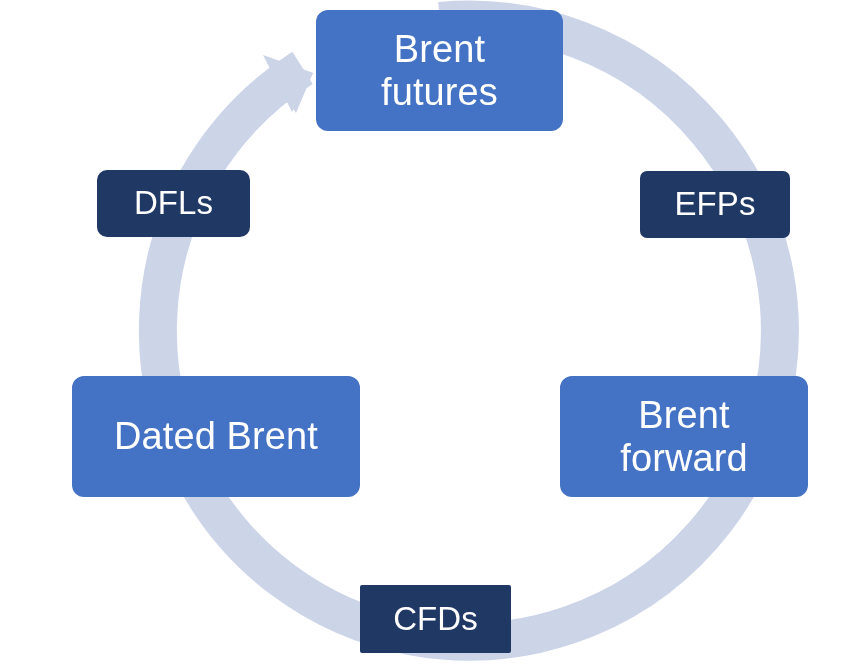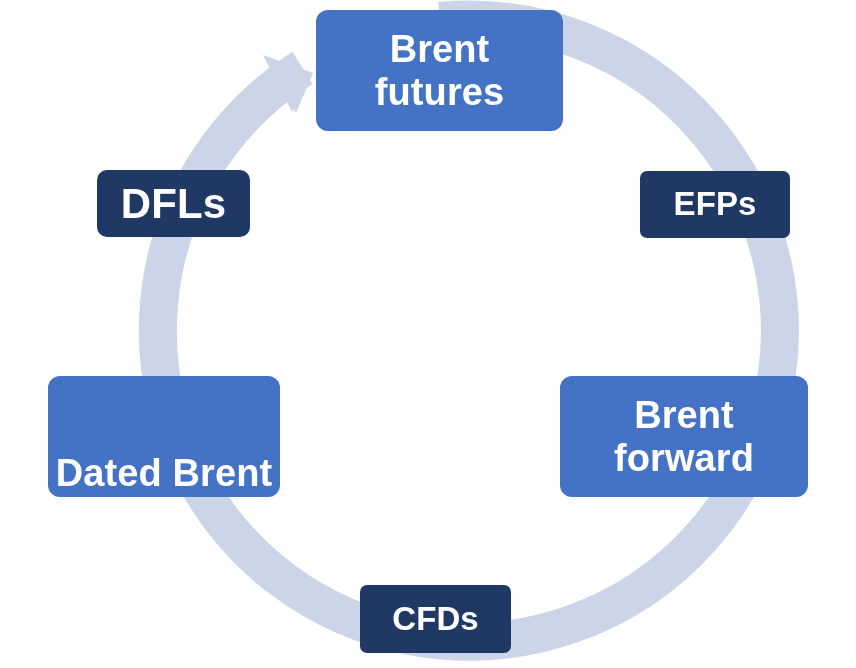--- a/index.html
+++ b/index.html
@@ -51,36 +51,34 @@
     font-size: 33px;
     border-radius: 7px;
   }
   #node-brent-forward {
     left: 560px;  top: 376px; width: 248px; height: 121px;
     font-size: 38px;
   }
   #node-cfds {
     left: 360px;  top: 585px; width: 151px; height: 68px;
     font-size: 33px;
-    border-radius: 7px;
+    border-radius: 2px;
   }
   #node-dated-brent {
-    left: 48px;   top: 376px; width: 232px; height: 121px;
+    left: 72px;   top: 376px; width: 288px; height: 121px;
     font-size: 38px;
-    align-items: flex-end;
   }
   #node-dfls {
     left: 97px;   top: 170px; width: 153px; height: 67px;
-    font-size: 42px;
+    font-size: 33px;
     border-radius: 10px;
   }
   .node-label {
     display: block;
     pointer-events: none;
-    font-weight: bold;
   }
 </style>
 </head>
 <body>
 
 <div id="canvas">
 
   <svg id="cycle-ring" viewBox="0 0 856 668" aria-hidden="true">
 
     <path d="M 440 21

